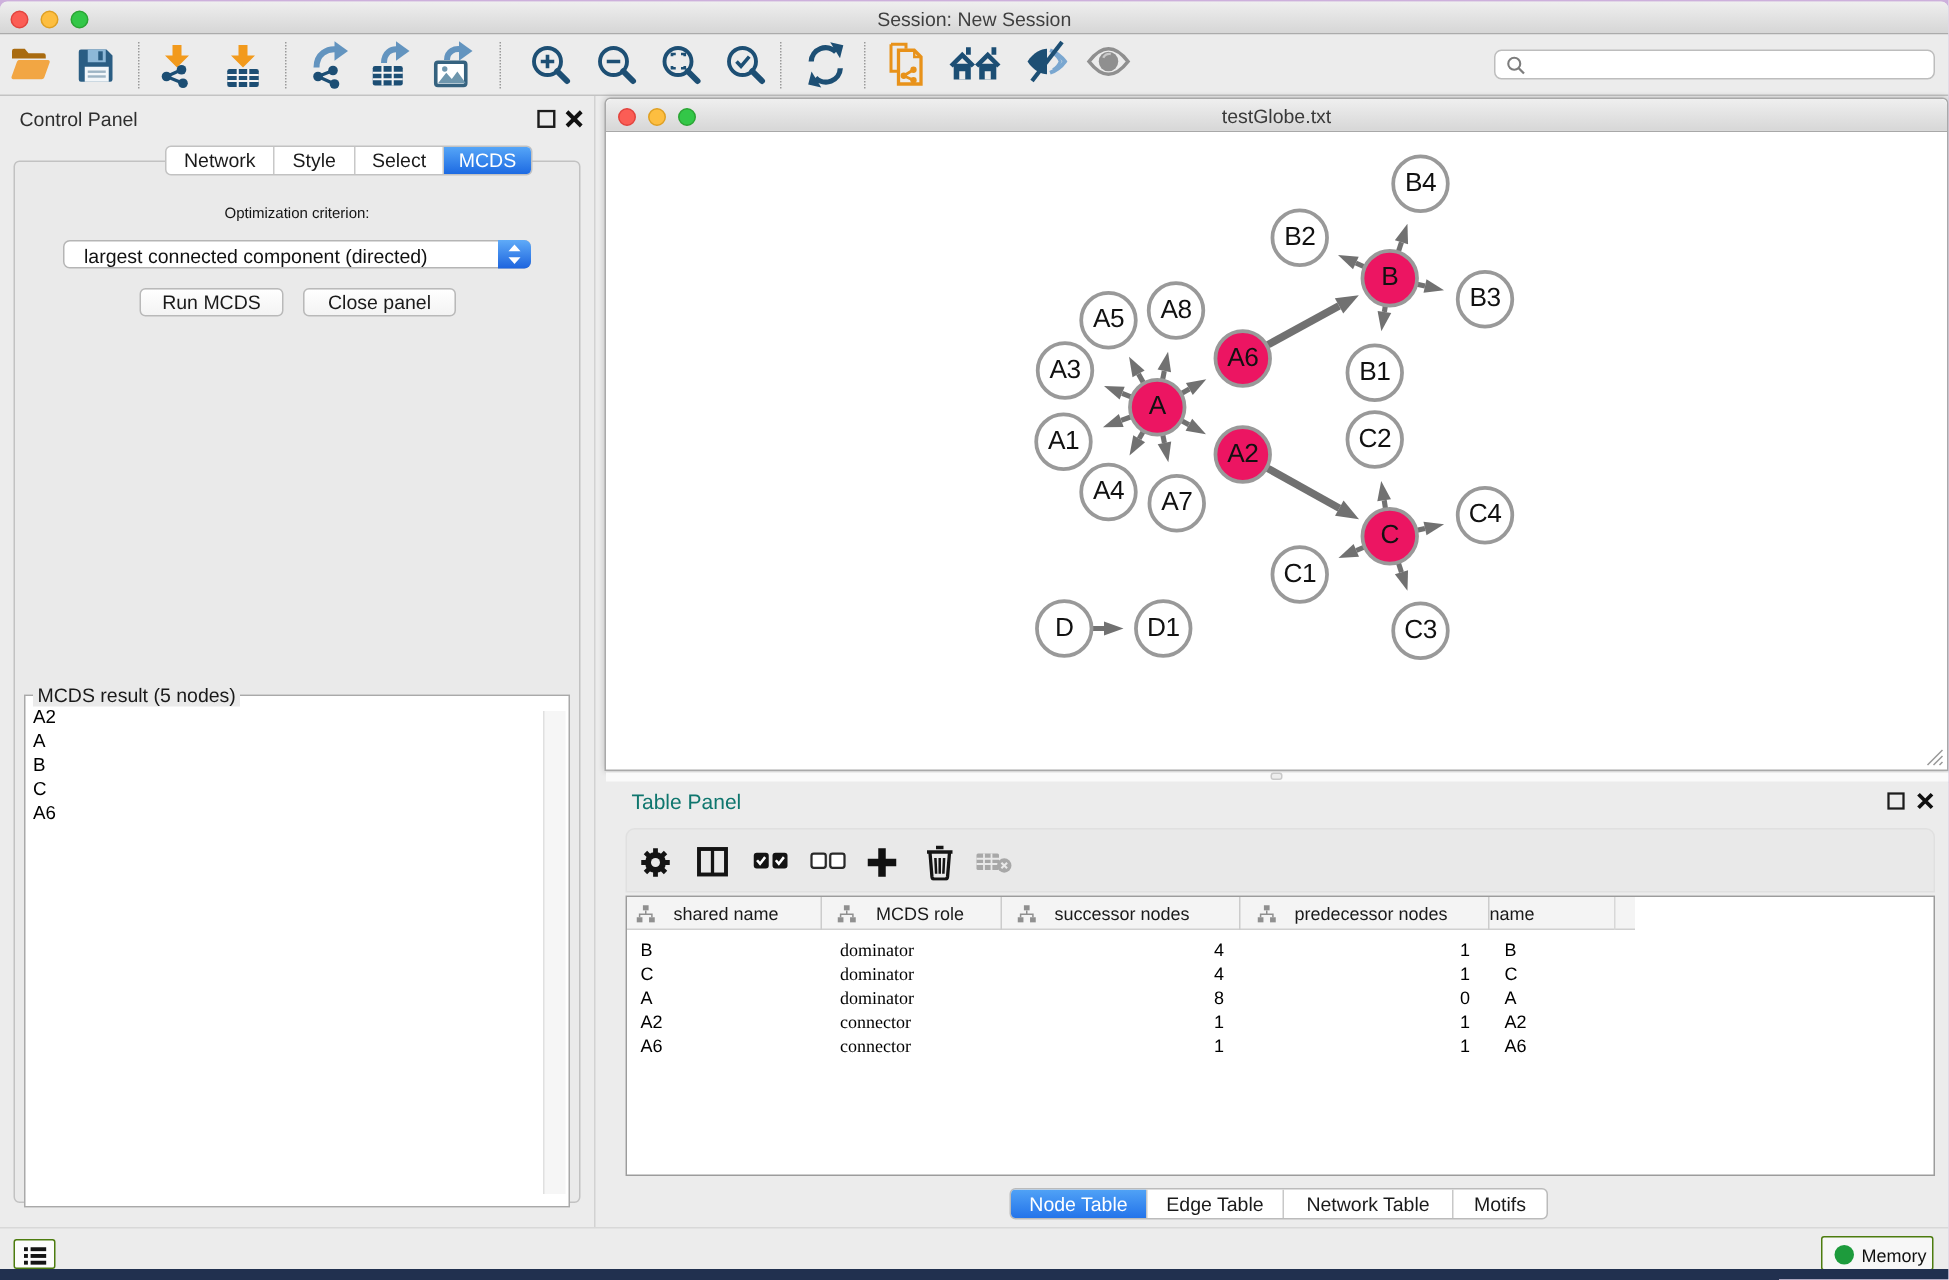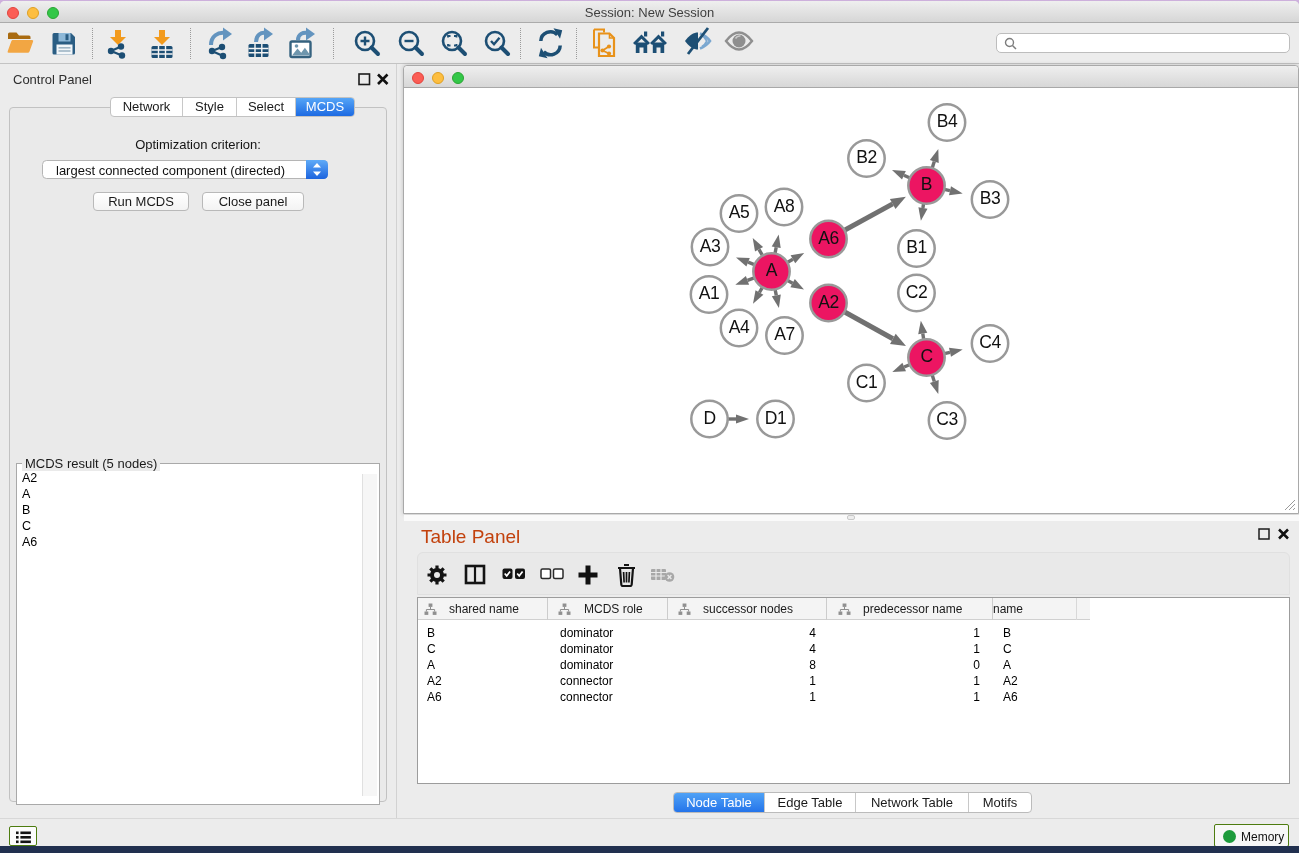--- a/index.html
+++ b/index.html
@@ -17,37 +17,37 @@
 #search { position:absolute; left:996px; top:9px; width:294px; height:20px; background:#fff; border:1px solid #bdbdbd; border-radius:5px; }
 
 #cp { position:absolute; left:0; top:63px; width:397px; height:754px; background:#ececec; border-right:1px solid #d2d2d2; }
 #cp .hdr { position:absolute; left:13px; top:8px; font-size:13px; color:#2e2e2e; }
 #cpbox { position:absolute; left:9px; top:43px; width:378px; height:695px; border:1px solid #c2c2c2; border-radius:4px; background:#eaeaea; }
 #tabs { position:absolute; left:78px; top:33px; height:20px; display:flex; border:1px solid #c2c2c2; border-radius:4px; background:#fff; overflow:hidden; z-index:3;margin-left:32px; }
 #tabs div { font-size:13px; color:#1a1a1a; text-align:center; line-height:18px; border-right:1px solid #c8c8c8; }
 #tabs div:last-child { border-right:none; }
 #tabs .sel { background:linear-gradient(#55a5f7,#1d6ae2); color:#fff; }
 .btn { position:absolute; background:linear-gradient(#ffffff,#f3f3f3); border:1px solid #b9b9b9; border-radius:4px; font-size:13px; color:#1a1a1a; text-align:center; }
-#dd { position:absolute; left:42px; top:96px; width:286px; height:19px; background:#fff; border:1px solid #b5b5b5; border-radius:4.5px; font-size:13px; color:#111; }
+#dd { position:absolute; left:42px; top:96px; width:312px; height:19px; background:#fff; border:1px solid #b5b5b5; border-radius:4.5px; font-size:13px; color:#111; }
 #ddarrow { position:absolute; right:-1px; top:-1px; width:22px; height:19px; border-radius:0 4.5px 4.5px 0; background:linear-gradient(#5fabf8,#1d64de); }
 #fs { position:absolute; left:16px; top:399px; width:364px; height:342px; border:1px solid #a9a9a9; background:#fff; }
 #fs .legend { position:absolute; left:5px; top:-8px; background:#eaeaea; padding:0 3px; font-size:13px; color:#1a1a1a; }
 #fs .items { position:absolute; left:5px; top:6px; font-size:12.5px; line-height:16px; color:#000; }
 #fs .sbar { position:absolute; right:2.5px; top:10px; width:14.5px; height:322px; background:#f6f6f6; border-left:1px solid #e0e0e0; }
 
 #status { position:absolute; left:0; top:817px; width:1299px; height:29px; background:#ececec; border-top:1px solid #d8d8d8; }
 .sbtn { position:absolute; border:1px solid #4d7c0f; background:#fcfcfc; border-radius:2px;text-align:center; }
 
 #netwin { position:absolute; left:403px; top:64px; width:896px; height:449px; background:#fff; border:1px solid #a9a9a9; border-radius:4px 4px 0 0; box-shadow:0 0 4px rgba(0,0,0,0.18); }
 #nettitle { position:absolute; left:0; top:0; width:100%; height:22px; background:linear-gradient(#efefef,#d7d7d7); border-bottom:1px solid #a8a8a8; border-radius:4px 4px 0 0; }
 #nettitle .t { position:absolute; top:4px; width:100%; text-align:center; font-size:13px; color:#3a3a3a; }
 
 
 #tp { position:absolute; left:404px; top:521px; width:895px; height:296px; background:#ececec; }
-#tp .hdr { position:absolute; left:17px; top:4px; font-size:19px; color:#c2410c; }
+#tp .hdr { position:absolute; left:17px; top:4px; font-size:14px; color:#0f766e; }
 #tptools { position:absolute; left:13px; top:30px; width:873px; height:43px; background:#e9e9e9; border:1px solid #e0e0e0; border-radius:6px 6px 0 0; }
 #tbl { position:absolute; left:13px; top:75px; width:873px; height:187px; background:#fff; border:1px solid #9c9c9c; }
 #thead { position:absolute; left:0; top:0; width:672px; height:22px; background:#f4f4f4; border-bottom:1px solid #d0d0d0; }
 #thead .c { position:absolute; top:0; height:22px; border-right:1px solid #cccccc; }
 #thead .lab { position:absolute; top:4px; width:100%; text-align:left; font-size:12px; color:#1a1a1a; }
 .trow { position:absolute; font-size:12px; color:#000; }
 #bot-tabs { position:absolute; left:269px; top:270px; height:21px; display:flex; border:1px solid #bbb; border-radius:4px; background:#fff; overflow:hidden; }
 #bot-tabs div { font-size:13px; color:#1a1a1a; text-align:center; line-height:19px; border-right:1px solid #c8c8c8; }
 #bot-tabs div:last-child { border-right:none; }
 #bot-tabs .sel { background:linear-gradient(#50a2f6,#2474ea); color:#fff; }
@@ -185,21 +185,21 @@
       <rect x="1" y="1" width="10.5" height="10.5" fill="none" stroke="#1c1c1c" stroke-width="1.6"></rect>
       <path d="M20,1.5 L29.5,11 M29.5,1.5 L20,11" stroke="#111" stroke-width="2.6"></path>
     </svg>
     <div id="cpbox"></div>
     <div id="tabs">
       <div style="width:72px">Network</div>
       <div style="width:54px">Style</div>
       <div style="width:59px">Select</div>
       <div class="sel" style="width:58px">MCDS</div>
     </div>
-    <div class="abs" style="left:9px;top:73px;width:378px;text-align:center;font-size:13px;color:#141414">Optimization criterion:</div>
+    <div class="abs" style="left:9px;top:73px;width:378px;text-align:center;font-size:10px;color:#141414">Optimization criterion:</div>
     <div id="dd">
       <div class="abs" style="left:13px;top:2px">largest connected component (directed)</div>
       <div id="ddarrow">
         <svg style="position:absolute;left:4px;top:2px" width="14" height="15" viewBox="0 0 14 15">
           <path d="M7,1 L11,5.5 L3,5.5 z" fill="#fff"></path>
           <path d="M7,14 L3,9.5 L11,9.5 z" fill="#fff"></path>
         </svg>
       </div>
     </div>
     <div class="btn" style="left:93px;top:128px;width:96px;height:19px;line-height:17px;">Run MCDS</div>
@@ -208,20 +208,21 @@
       <div class="legend">MCDS result (5 nodes)</div>
       <div class="items">A2<br>A<br>B<br>C<br>A6</div>
       <div class="sbar"></div>
     </div>
   </div>
   <div id="netwin">
     <div id="nettitle">
       <div class="tl" style="left:8px; background:#fb5d55; border:1px solid #e2443e;"></div>
       <div class="tl" style="left:28px; background:#fdbe40; border:1px solid #dfa023;"></div>
       <div class="tl" style="left:48px; background:#33c748; border:1px solid #2ba534;"></div>
+      <div class="t">testGlobe.txt</div>
     </div>
     <div style="position:absolute;left:0;top:22px;width:894px;height:426px;overflow:hidden;">
 <svg id="graph" width="895" height="424" viewBox="0 0 895 424">
 <line x1="367.5" y1="183.5" x2="343.5" y2="192.3" stroke="#717171" stroke-width="3.4"></line>
 <polygon points="331.3,196.8 341.9,188.0 345.1,196.7" fill="#717171"></polygon>
 <line x1="367.5" y1="183.5" x2="388.6" y2="195.2" stroke="#717171" stroke-width="3.4"></line>
 <polygon points="400.0,201.5 386.4,199.2 390.8,191.1" fill="#717171"></polygon>
 <line x1="367.5" y1="183.5" x2="344.1" y2="174.2" stroke="#717171" stroke-width="3.4"></line>
 <polygon points="332.0,169.4 345.8,169.9 342.4,178.4" fill="#717171"></polygon>
 <line x1="367.5" y1="183.5" x2="355.4" y2="204.5" stroke="#717171" stroke-width="3.4"></line>
@@ -379,25 +380,25 @@
         </svg>
         <svg class="hicon" style="left:420px" width="13" height="13" viewBox="0 0 13 13">
           <rect x="4.6" y="0.5" width="3.8" height="3.4" fill="#909090"></rect>
           <rect x="0.5" y="8.5" width="3.8" height="3.4" fill="#909090"></rect>
           <rect x="8.7" y="8.5" width="3.8" height="3.4" fill="#909090"></rect>
           <path d="M6.5,4 v2.5 M2.4,8.5 v-2 h8.2 v2" stroke="#909090" stroke-width="1" fill="none"></path>
         </svg>
         <div class="lab" style="left:0;width:130px;text-align:left;padding-left:31px;">shared name</div>
         <div class="lab" style="left:130px;width:120px;text-align:left;padding-left:36px;">MCDS role</div>
         <div class="lab" style="left:250px;width:159px;text-align:left;padding-left:35px;">successor nodes</div>
-        <div class="lab" style="left:409px;width:166px;text-align:left;padding-left:36px;">predecessor name</div>
+        <div class="lab" style="left:409px;width:166px;text-align:left;padding-left:36px;">predecessor nodes</div>
         <div class="lab" style="left:575px;width:84px;">name</div>
       </div>
       <div class="trow" style="left:9px;top:27px;line-height:16px;">B<br>C<br>A<br>A2<br>A6</div>
-      <div class="trow" style="left:142px;top:27px;line-height:16px;">dominator<br>dominator<br>dominator<br>connector<br>connector</div>
+      <div class="trow" style="left:142px;top:27px;line-height:16px;font-family:Liberation Serif, serif;">dominator<br>dominator<br>dominator<br>connector<br>connector</div>
       <div class="trow" style="left:250px;top:27px;width:148px;line-height:16px;text-align:right;">4<br>4<br>8<br>1<br>1</div>
       <div class="trow" style="left:409px;top:27px;width:153px;line-height:16px;text-align:right;">1<br>1<br>0<br>1<br>1</div>
       <div class="trow" style="left:585px;top:27px;line-height:16px;">B<br>C<br>A<br>A2<br>A6</div>
     </div>
     <div id="bot-tabs">
       <div class="sel" style="width:91px">Node Table</div>
       <div style="width:91px">Edge Table</div>
       <div style="width:113px">Network Table</div>
       <div style="width:62px">Motifs</div>
     </div>

